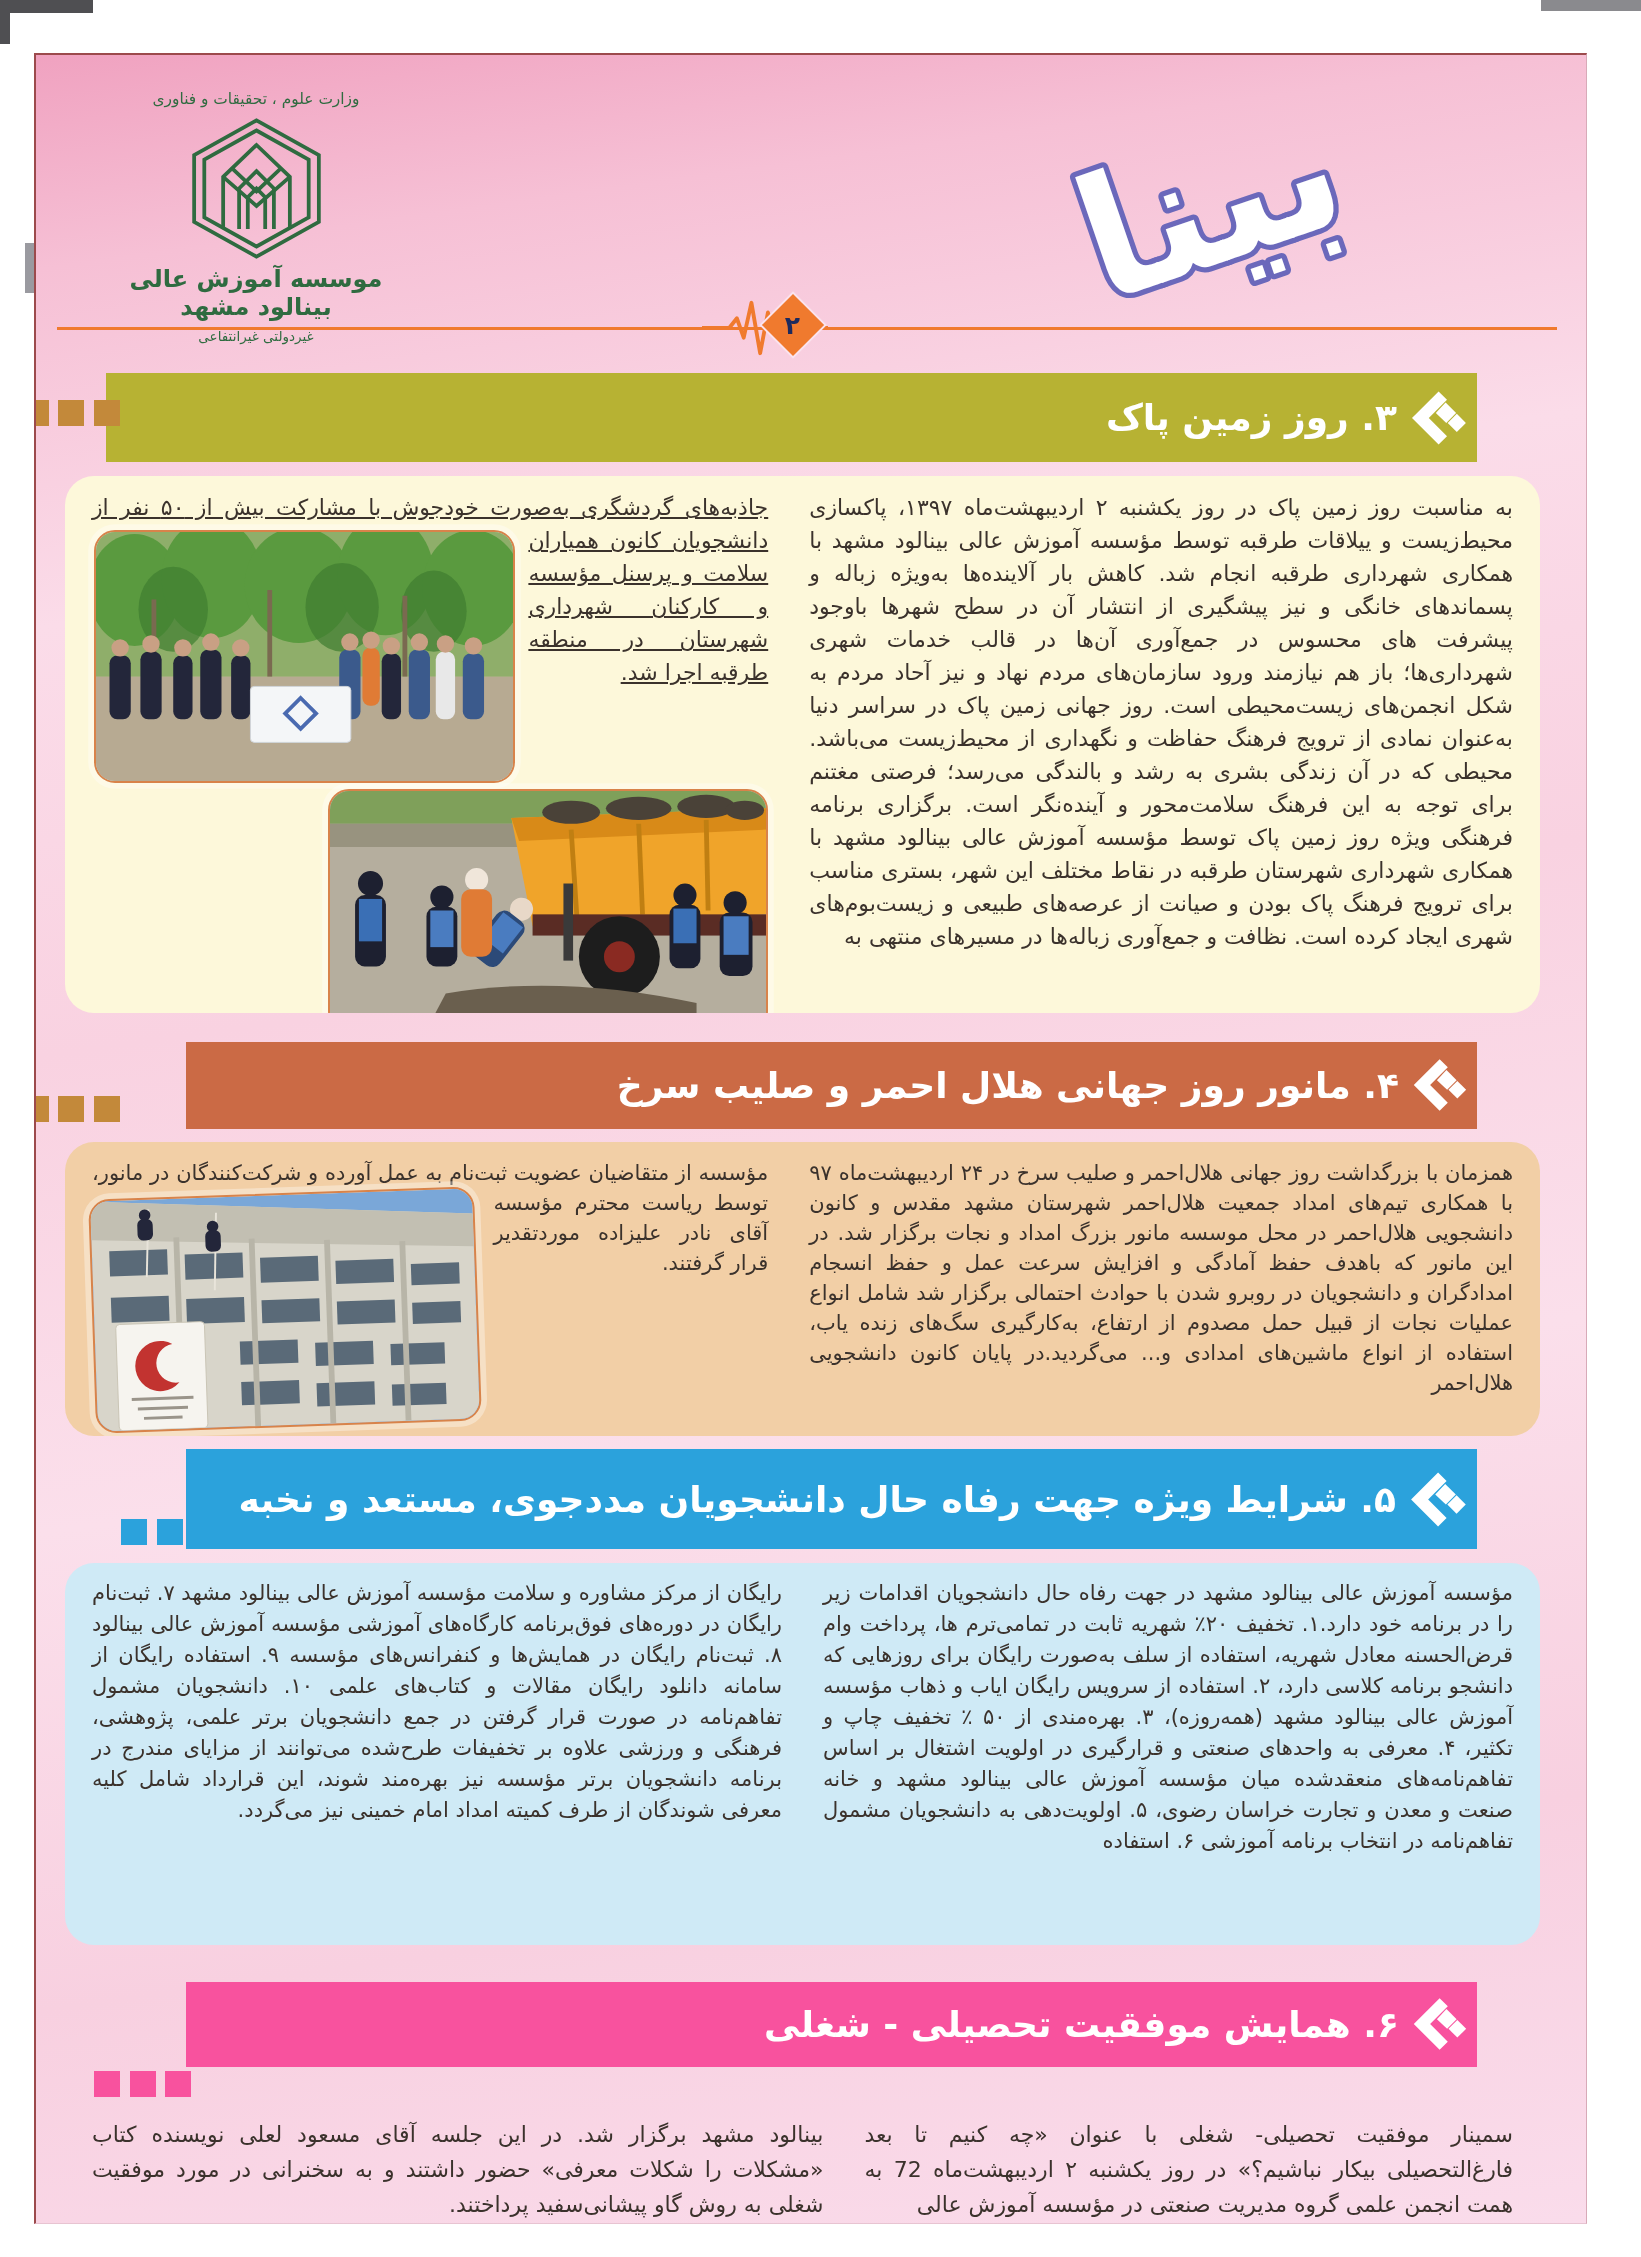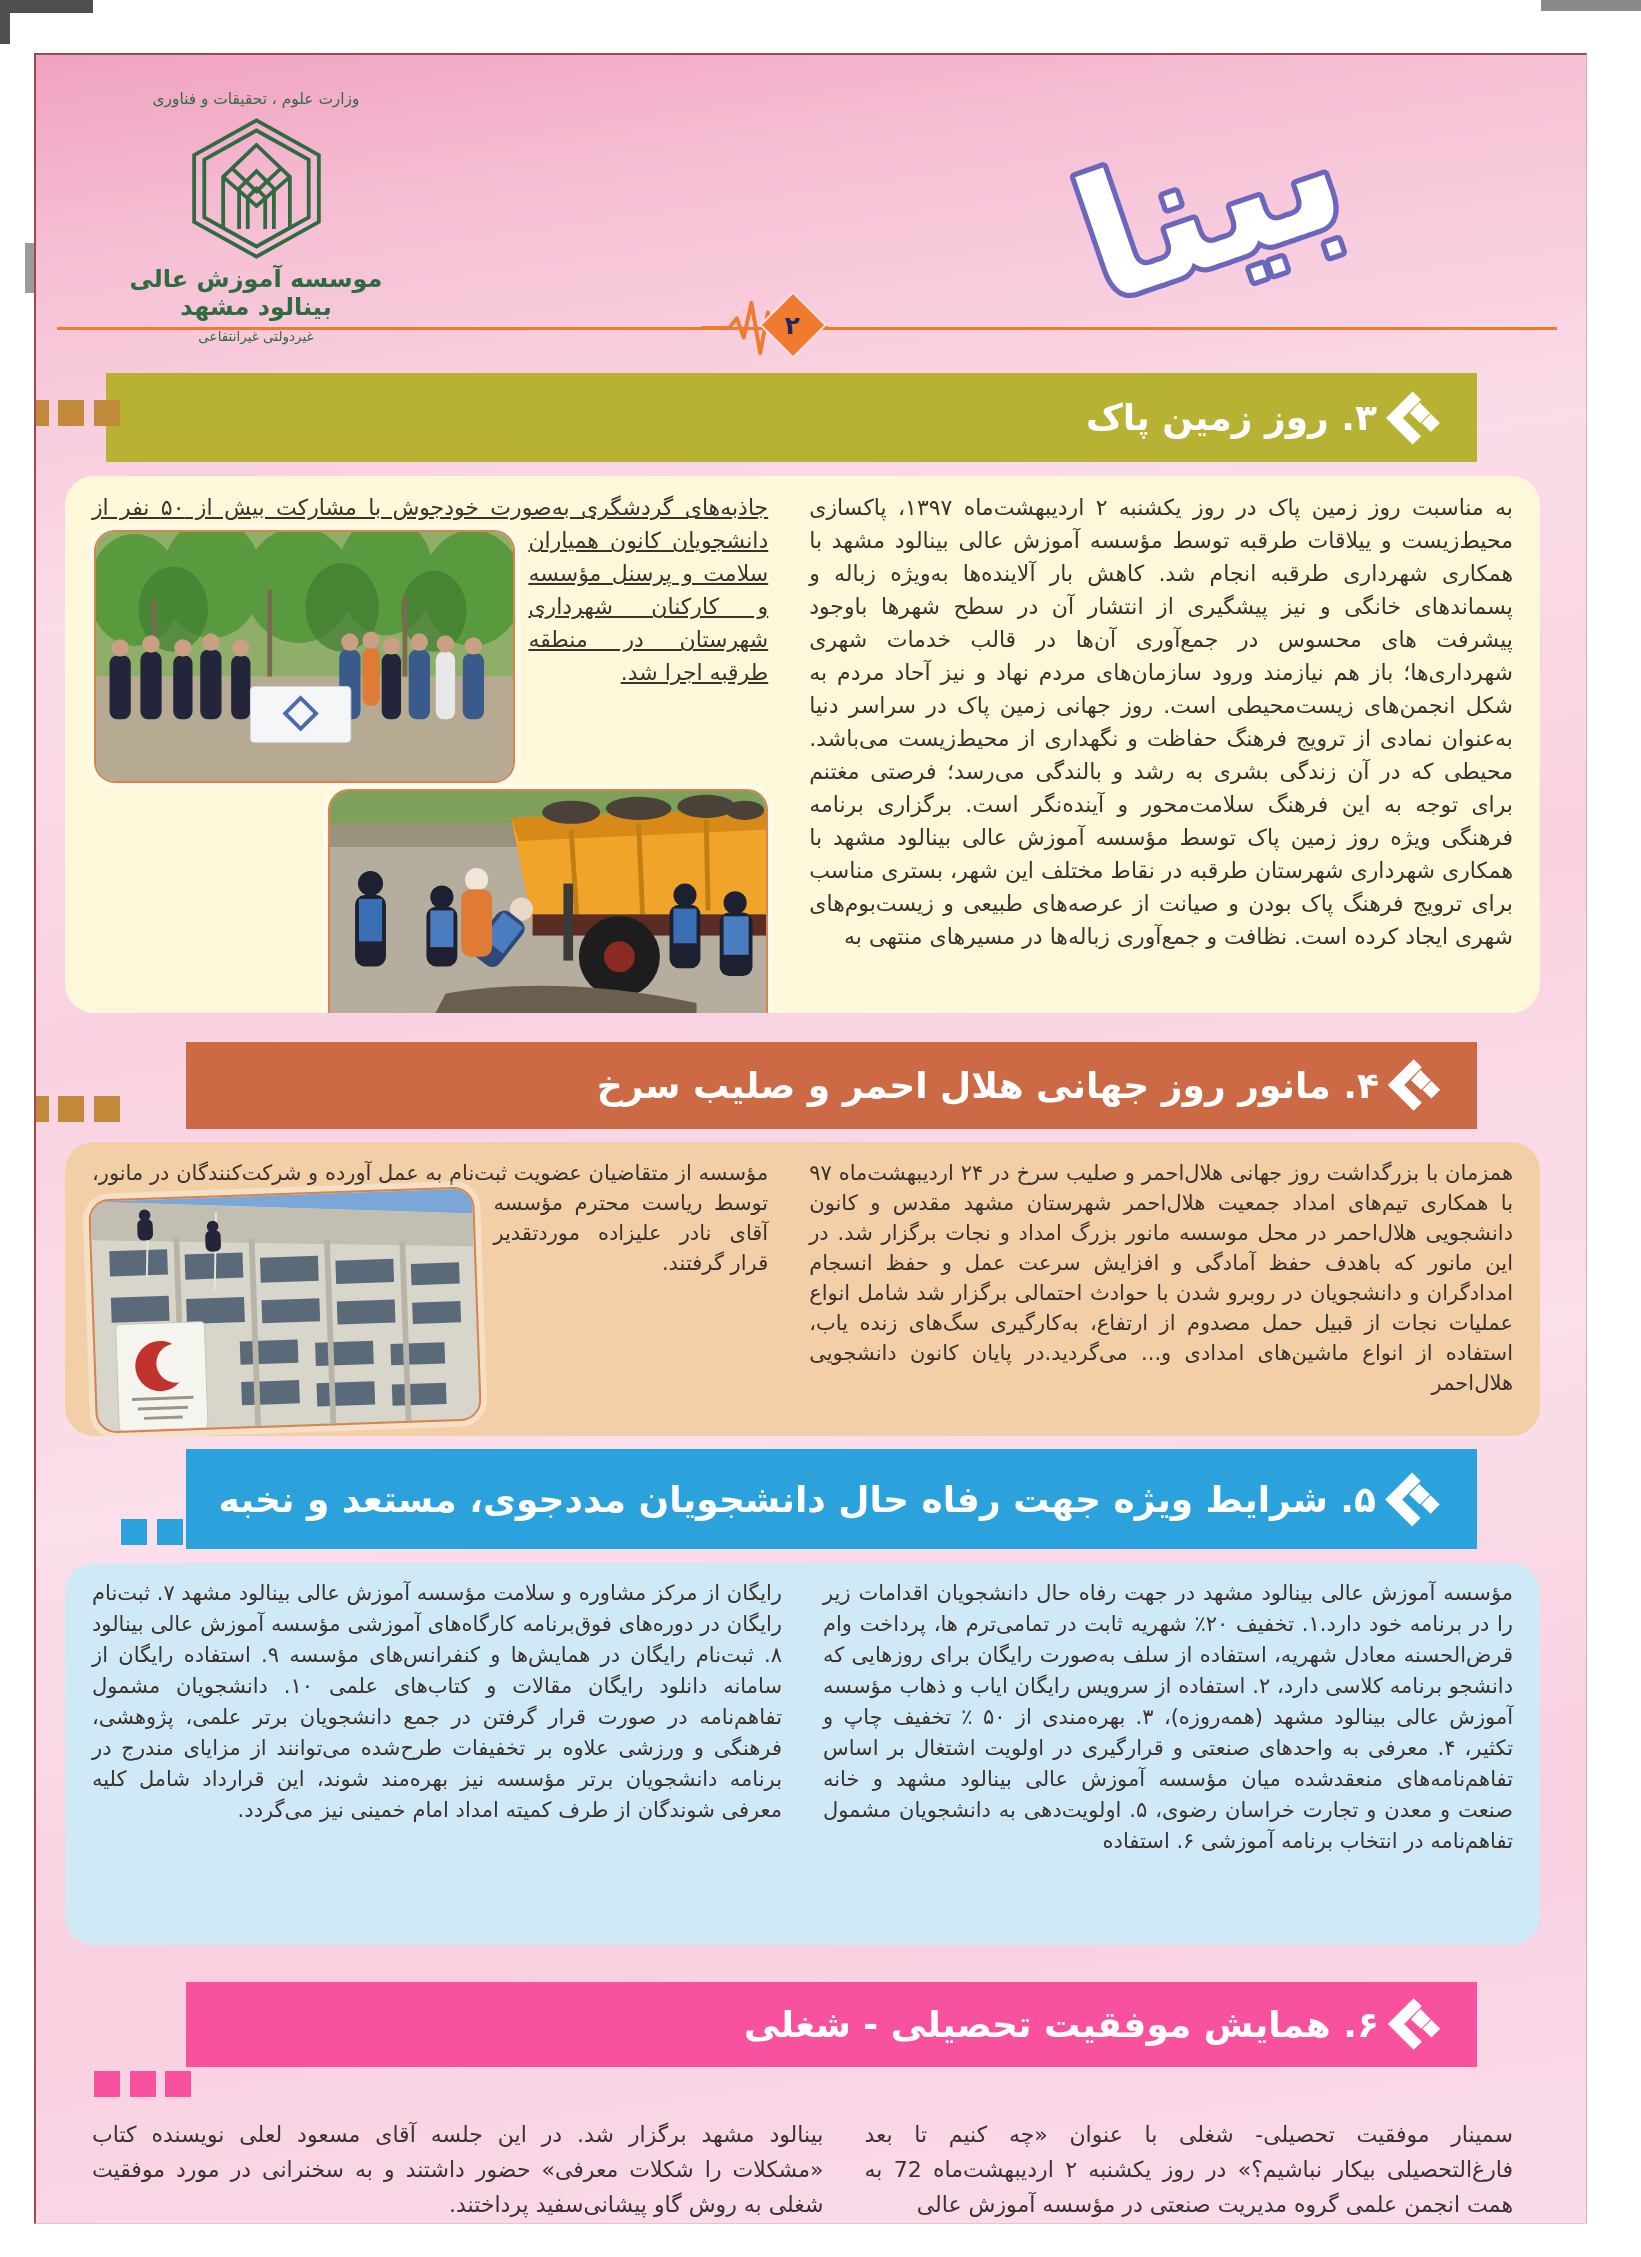--- a/index.html
+++ b/index.html
@@ -29,22 +29,22 @@
   .rule-row{position:absolute;left:21px;right:29px;top:242px;height:62px;}
   .rule-line{position:absolute;left:0;right:0;top:30px;height:2.9px;background:#f07a2e;}
   .ekg{position:absolute;left:645px;top:0;}
   .page-diamond{position:absolute;left:714px;top:5.8px;width:44px;height:44px;background:#f07a2e;
         transform:rotate(45deg);display:flex;align-items:center;justify-content:center;
         box-shadow:0 0 0 1.9px #fbe3ee;}
   .page-diamond span{transform:rotate(-45deg);color:#1d2a5e;font-size:25px;font-weight:bold;}
 
   
   .sec{position:relative;}
-  .bar{height:89px;display:flex;align-items:center;gap:2px;
-       padding-right:28px;margin-right:109px;color:#ffffff;}
+  .bar{height:89px;display:flex;align-items:center;gap:8px;
+       padding-right:2px;margin-right:109px;color:#ffffff;}
   .bar h2{margin:0;font-size:36px;font-weight:bold;white-space:nowrap;}
   .bar-icon{flex:0 0 auto;}
   .sec3 .bar{margin-left:70px;background:#b7b233;}
   .sec4 .bar{margin-left:150px;background:#cb6a45;height:87px;}
   .sec5 .bar{margin-left:150px;background:#2ba2dc;height:100px;align-items:center;}
   .sec6 .bar{margin-left:150px;background:#f8529e;height:85px;}
 
   .squares{position:absolute;display:flex;gap:9.7px;}
   .squares i{width:26px;height:26px;display:block;}
   .sec3 .squares{left:-13.5px;top:27px;}  .sec3 .squares i{background:#c3893a;}

